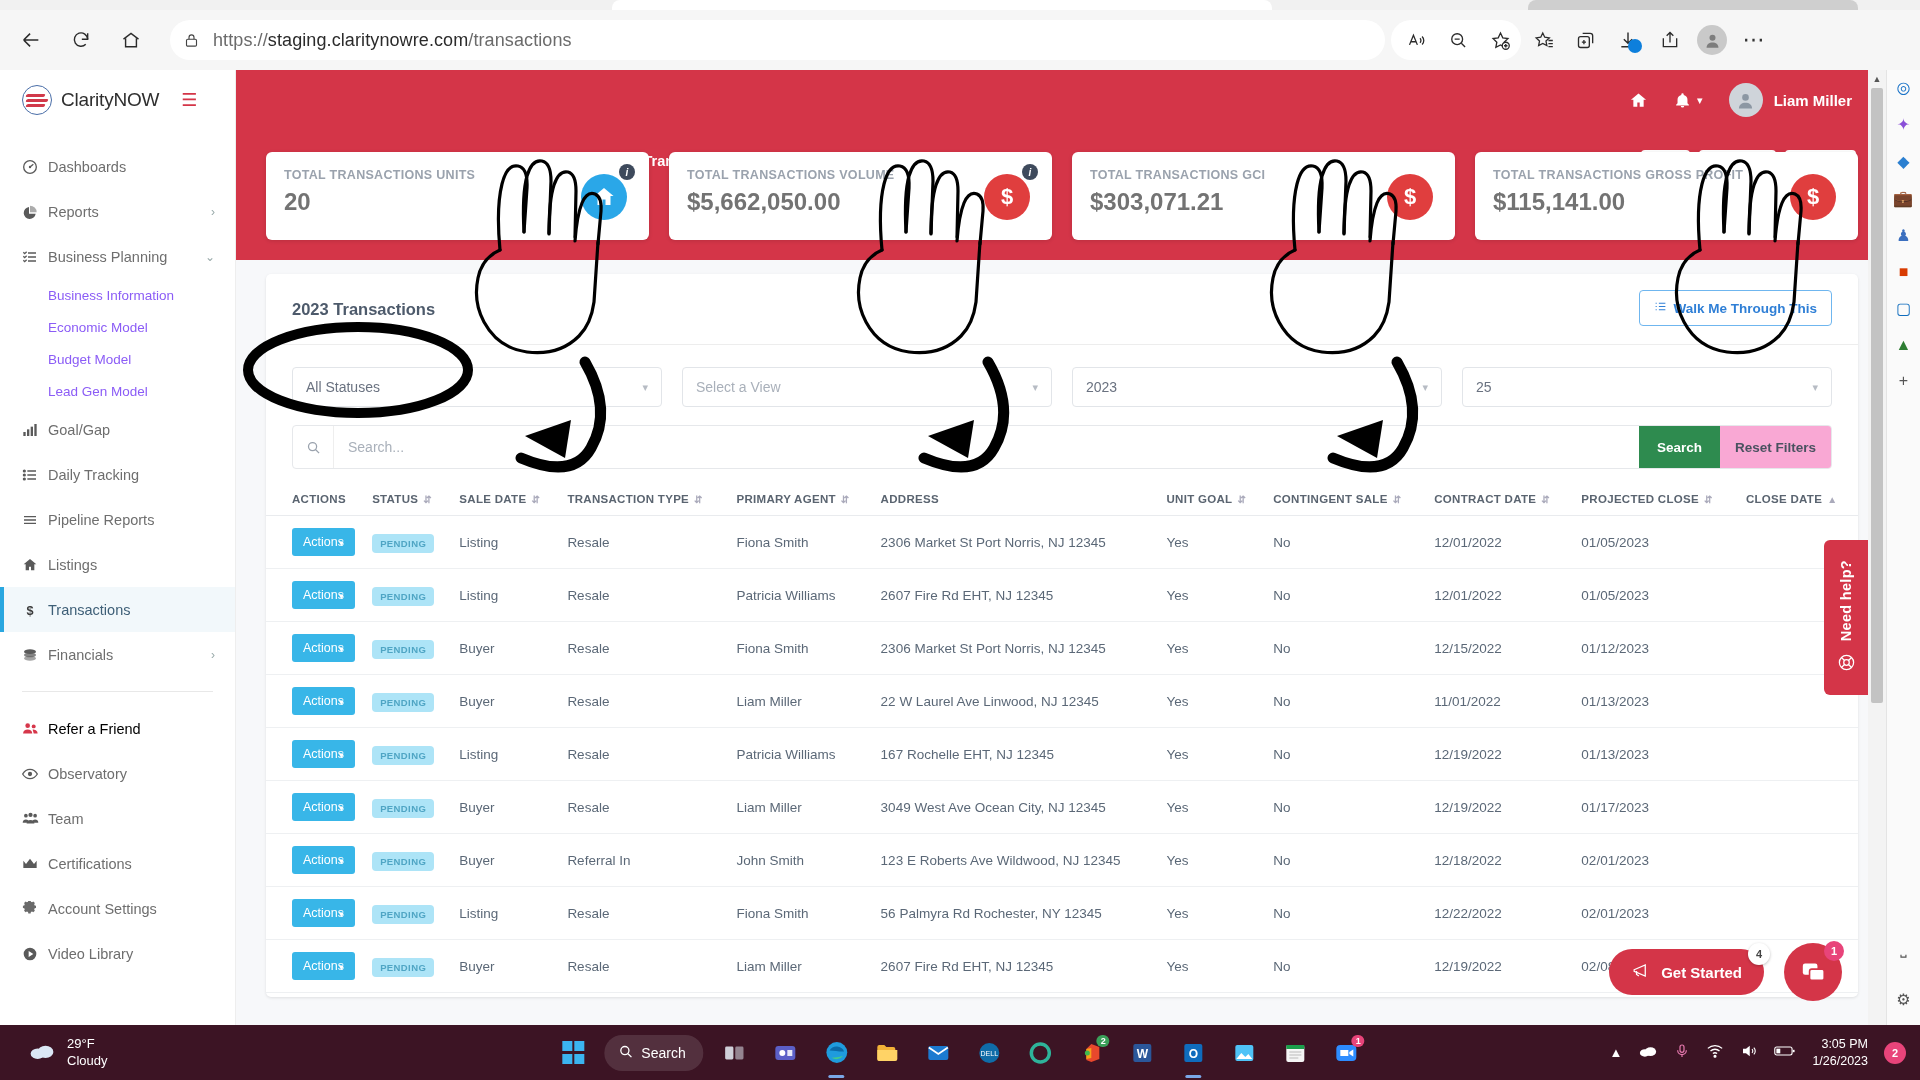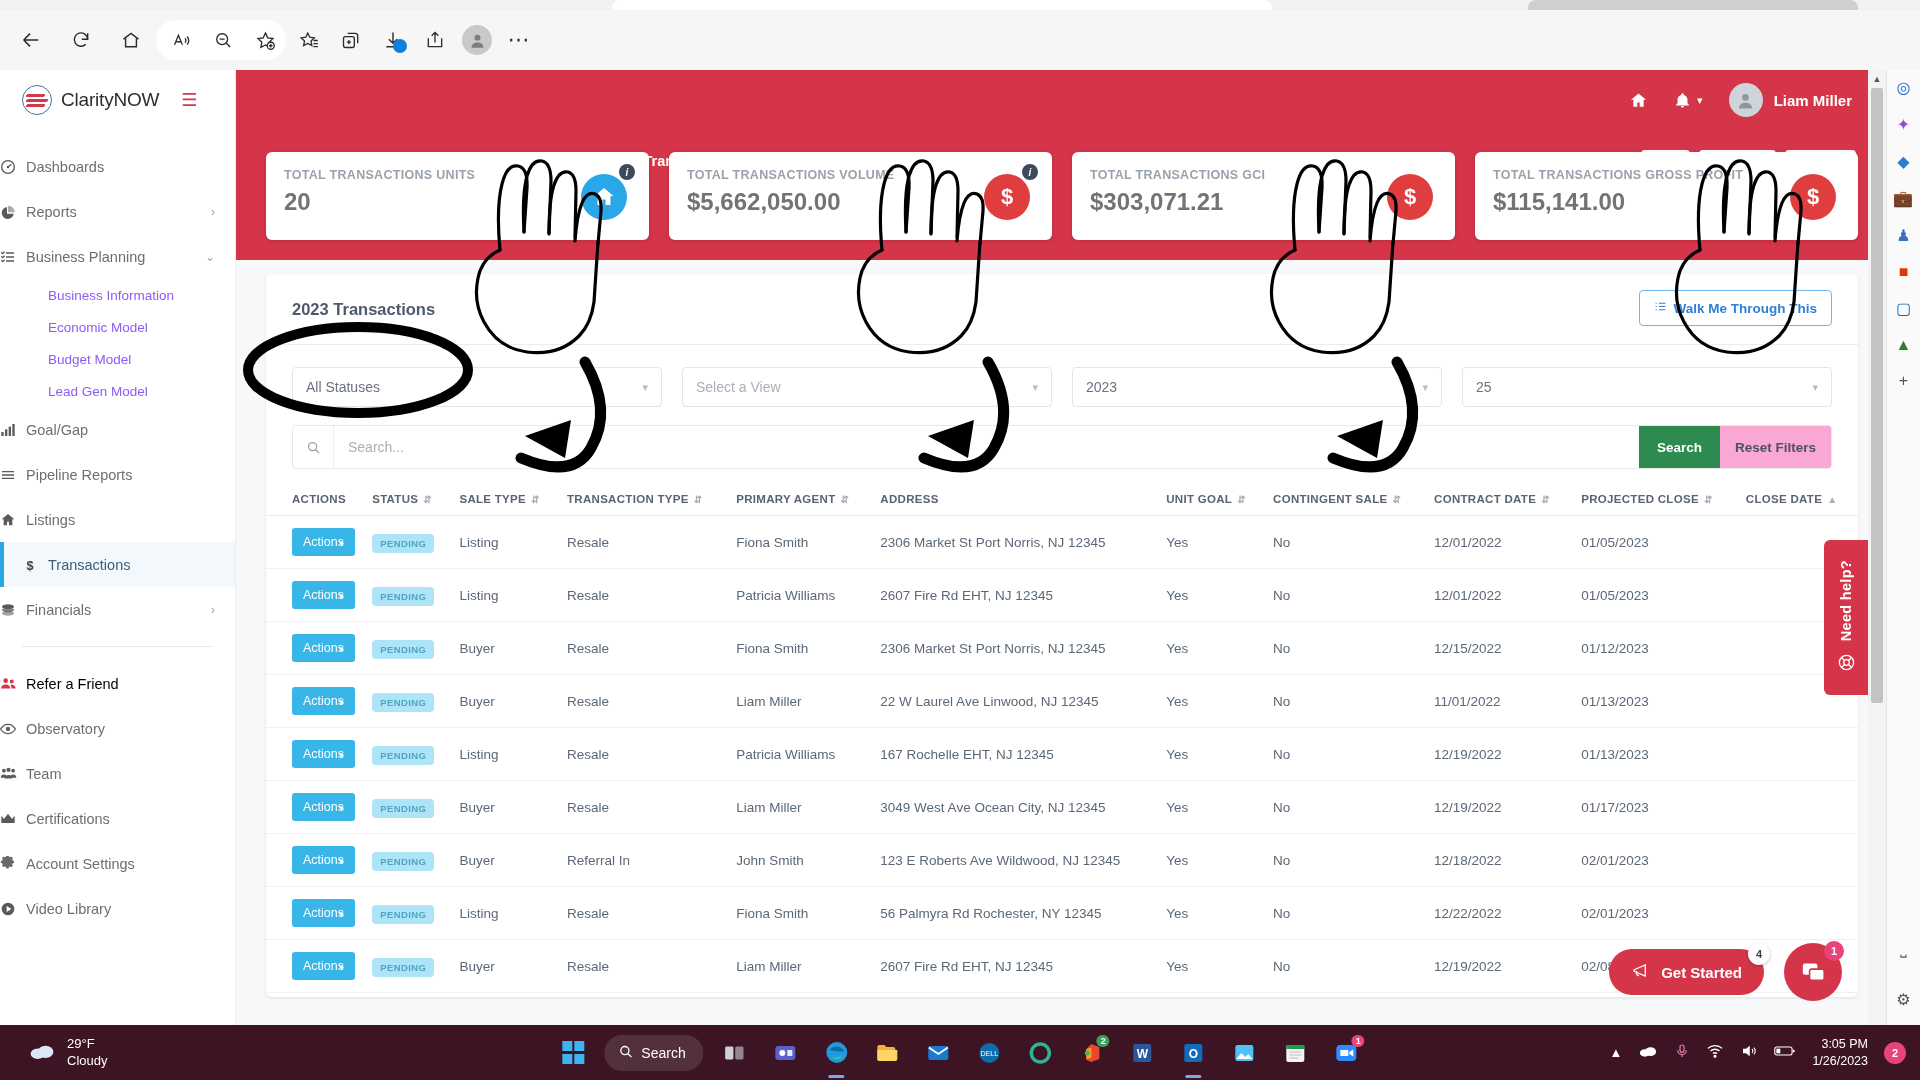--- a/index.html
+++ b/index.html
@@ -38,21 +38,21 @@
   #app { position: absolute; top: 70px; left: 0; width: 1920px; height: 955px; background: #fff; }
 
   
   #sidebar { position: absolute; top: 0; left: 0; width: 236px; height: 955px; background: #ffffff; border-right: 1px solid #eee; }
   .brand { height: 60px; display: flex; align-items: center; padding-left: 22px; }
   .brand-logo { width: 30px; height: 30px; border-radius: 50%; border: 1.5px solid #4a6ea8; position: relative; overflow: hidden; flex: none; }
   .brand-logo i { position: absolute; left: 3px; height: 3px; background: #d1394a; border-radius: 2px; transform: skewX(-25deg); }
   .brand-text { margin-left: 9px; font-size: 19px; color: #2f2f2f; letter-spacing: -.2px; }
 
   .nav-list { margin-top: 14px; }
-  .nav-item { height: 45px; display: flex; align-items: center; color: #6e6e6e; font-size: 14.5px; cursor: pointer; }
+  .nav-item { height: 45px; display: flex; align-items: center; padding-left: 22px; color: #6e6e6e; font-size: 14.5px; cursor: pointer; }
   .nav-item .ico { width: 26px; flex: none; display: flex; align-items: center; color: #5a5a5a; font-size: 15px; }
   .nav-item .lbl { flex: 1; }
   .nav-item .chev { margin-right: 20px; color: #9aa; font-size: 12px; }
   .nav-item.active { background: #f2f8fb; border-left: 4px solid #2aa7e0; padding-left: 18px; color: #3e5f77; font-weight: normal; }
   .nav-item.active .ico { color: #3c3c3c; }
   .nav-sub { height: 32px; display: flex; align-items: center; padding-left: 48px; color: #8b5cf6; font-size: 13.5px; cursor: pointer; }
   .nav-sep { height: 1px; background: #e8e8e8; margin: 14px 22px; }
   .nav-item.accent { color: #000000; }
   .nav-item.accent .ico { color: #d6364a; }
 
@@ -166,20 +166,29 @@
           <path d="M20 11a8 8 0 1 0-2.3 6.1"></path>
           <path d="M20 4v7h-7"></path>
         </svg>
     </div>
     <div class="nav-btn">
       <svg width="20" height="20" viewBox="0 0 24 24" fill="none" stroke="currentColor" stroke-width="1.7">
           <path d="M3 11l9-7 9 7"></path>
           <path d="M5.5 10v10h13V10"></path>
         </svg>
     </div>
+    <div class="urlbar">
+      <span class="lock">
+        <svg width="15" height="17" viewBox="0 0 24 24" fill="none" stroke="currentColor" stroke-width="1.8">
+            <rect x="4" y="10" width="16" height="11" rx="2"></rect>
+            <path d="M8 10V7a4 4 0 0 1 8 0v3"></path>
+          </svg>
+      </span>
+      <span class="urltext"><span class="dim">https://</span><span>staging.claritynowre.com</span><span class="dim">/transactions</span></span>
+    </div>
     <div class="nav-right">
       <div class="pill-group">
         <div class="nav-btn">
           <svg width="21" height="21" viewBox="0 0 24 24" fill="none" stroke="currentColor" stroke-width="1.5">
               <path d="M4 17L8.5 6 13 17M5.7 13.4h5.6"></path>
               <path d="M16 9.5a3.5 3.5 0 0 1 0 5M18.4 7.4a6.5 6.5 0 0 1 0 9.2"></path>
             </svg>
         </div>
         <div class="nav-btn">
           <svg width="20" height="20" viewBox="0 0 24 24" fill="none" stroke="currentColor" stroke-width="1.6">
@@ -293,20 +302,31 @@
         <div class="nav-item">
           <span class="ico">
             <svg width="16" height="16" viewBox="0 0 24 24" fill="currentColor">
               <rect x="2" y="15" width="3.5" height="6"></rect>
               <rect x="7.5" y="11" width="3.5" height="10"></rect>
               <rect x="13" y="7" width="3.5" height="14"></rect>
               <rect x="18.5" y="3" width="3.5" height="18"></rect>
             </svg>
           </span>
           <span class="lbl">Goal/Gap</span>
+        </div>
+        <div class="nav-item">
+          <span class="ico">
+            <svg width="16" height="16" viewBox="0 0 24 24" fill="none" stroke="currentColor" stroke-width="2">
+              <path d="M8 6h13M8 12h13M8 18h13"></path>
+              <circle cx="3.5" cy="6" r="1.4" fill="currentColor"></circle>
+              <circle cx="3.5" cy="12" r="1.4" fill="currentColor"></circle>
+              <circle cx="3.5" cy="18" r="1.4" fill="currentColor"></circle>
+            </svg>
+          </span>
+          <span class="lbl">Daily Tracking</span>
         </div>
         <div class="nav-item">
           <span class="ico">
             <svg width="16" height="16" viewBox="0 0 24 24" fill="none" stroke="currentColor" stroke-width="2">
               <path d="M3 7h18M3 12h18M3 17h18"></path>
             </svg>
           </span>
           <span class="lbl">Pipeline Reports</span>
         </div>
         <div class="nav-item">
@@ -525,21 +545,21 @@
         <input class="sinput" value="" placeholder="Search..." style="">
         <button class="btn-search">Search</button>
         <button class="btn-reset">Reset Filters</button>
       </div>
 
       <table class="tx">
         <thead>
             <tr id="thead-row">
               <th><span>ACTIONS</span></th>
               <th><span>STATUS</span><span class="sortico">⇵</span></th>
-              <th><span>SALE TYPE</span><span class="sortico">⇵</span></th>
+              <th><span>SALE DATE</span><span class="sortico">⇵</span></th>
               <th><span>TRANSACTION TYPE</span><span class="sortico">⇵</span></th>
               <th><span>PRIMARY AGENT</span><span class="sortico">⇵</span></th>
               <th><span>ADDRESS</span></th>
               <th><span>UNIT GOAL</span><span class="sortico">⇵</span></th>
               <th><span>CONTINGENT SALE</span><span class="sortico">⇵</span></th>
               <th><span>CONTRACT DATE</span><span class="sortico">⇵</span></th>
               <th><span>PROJECTED CLOSE</span><span class="sortico">⇵</span></th>
               <th><span>CLOSE DATE</span><span class="sortico">▲</span></th>
             </tr>
           </thead>

